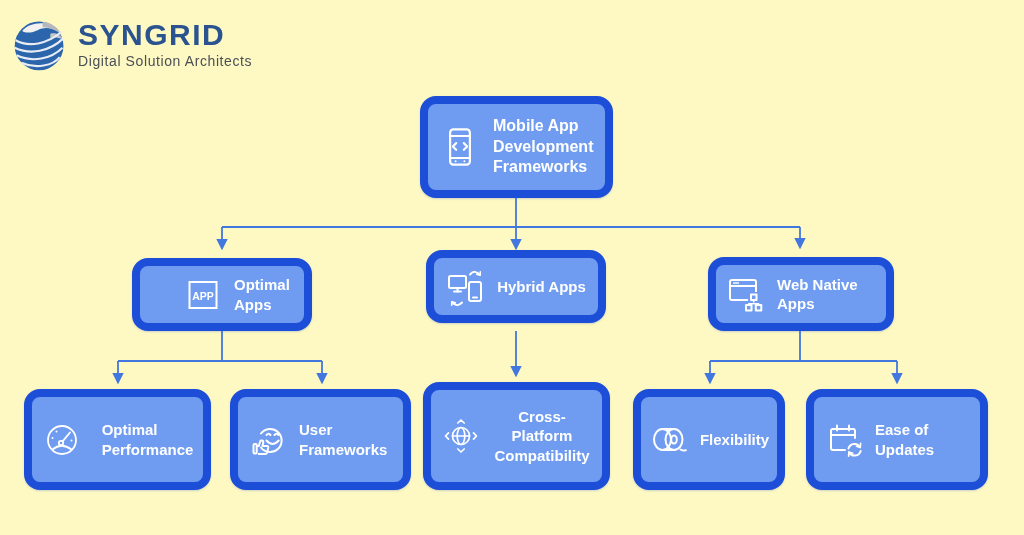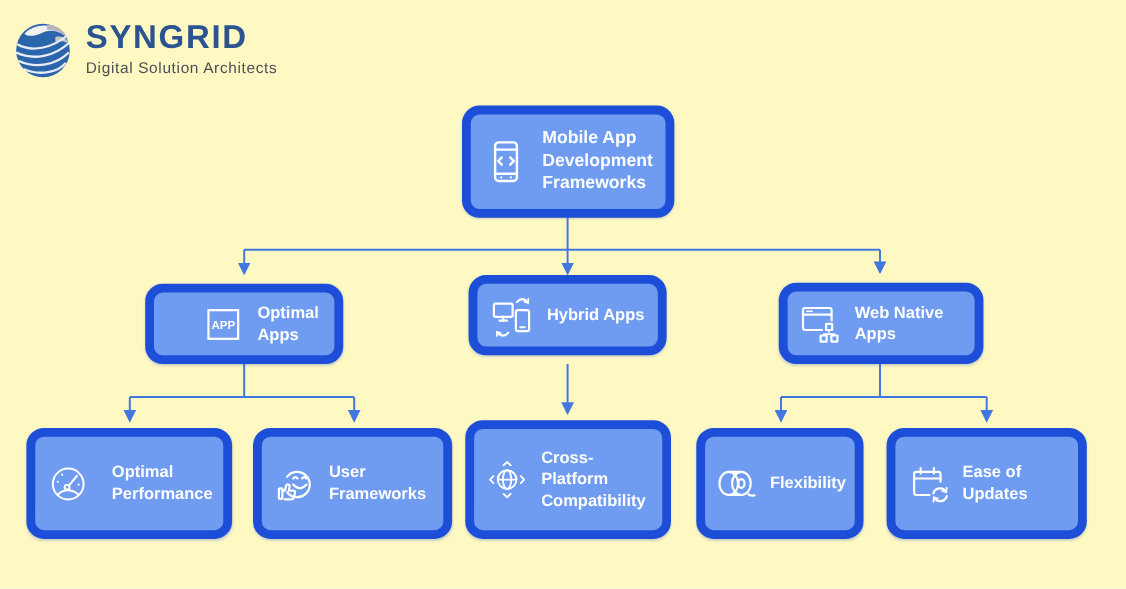--- a/index.html
+++ b/index.html
@@ -16,21 +16,21 @@
   .box{position:absolute;background:#6f9cf0;border:8px solid #1d4ed8;border-radius:16px;
        display:flex;align-items:center;justify-content:center;gap:11px;
        color:#fff;box-sizing:border-box;padding:6px 10px;
        box-shadow:0 1px 2px rgba(60,100,200,0.25);}
   .box .icon{flex:0 0 auto;display:flex;}
   .box .icon svg{width:40px;height:40px;}
   .box.root .icon svg{width:44px;height:44px;}
   .label{font-size:15px;font-weight:bold;line-height:1.3;}
   .box.root .label{font-size:16px;max-width:104px;}
   .label.wrap-narrow{max-width:100px;}
-  .label.wrap-center{max-width:122px;text-align:left;}
+  .label.wrap-center{max-width:122px;text-align:center;}
 </style>
 </head>
 <body>
 
 <div class="canvas">
 
   <svg class="connectors" width="1024" height="535">
     <defs>
       <marker id="arrowhead" viewBox="0 0 10 10" refX="8" refY="5" markerWidth="6.5" markerHeight="6.5" orient="auto-start-reverse">
         <path d="M0 0 L10 5 L0 10 z" fill="#4377e0"></path>

